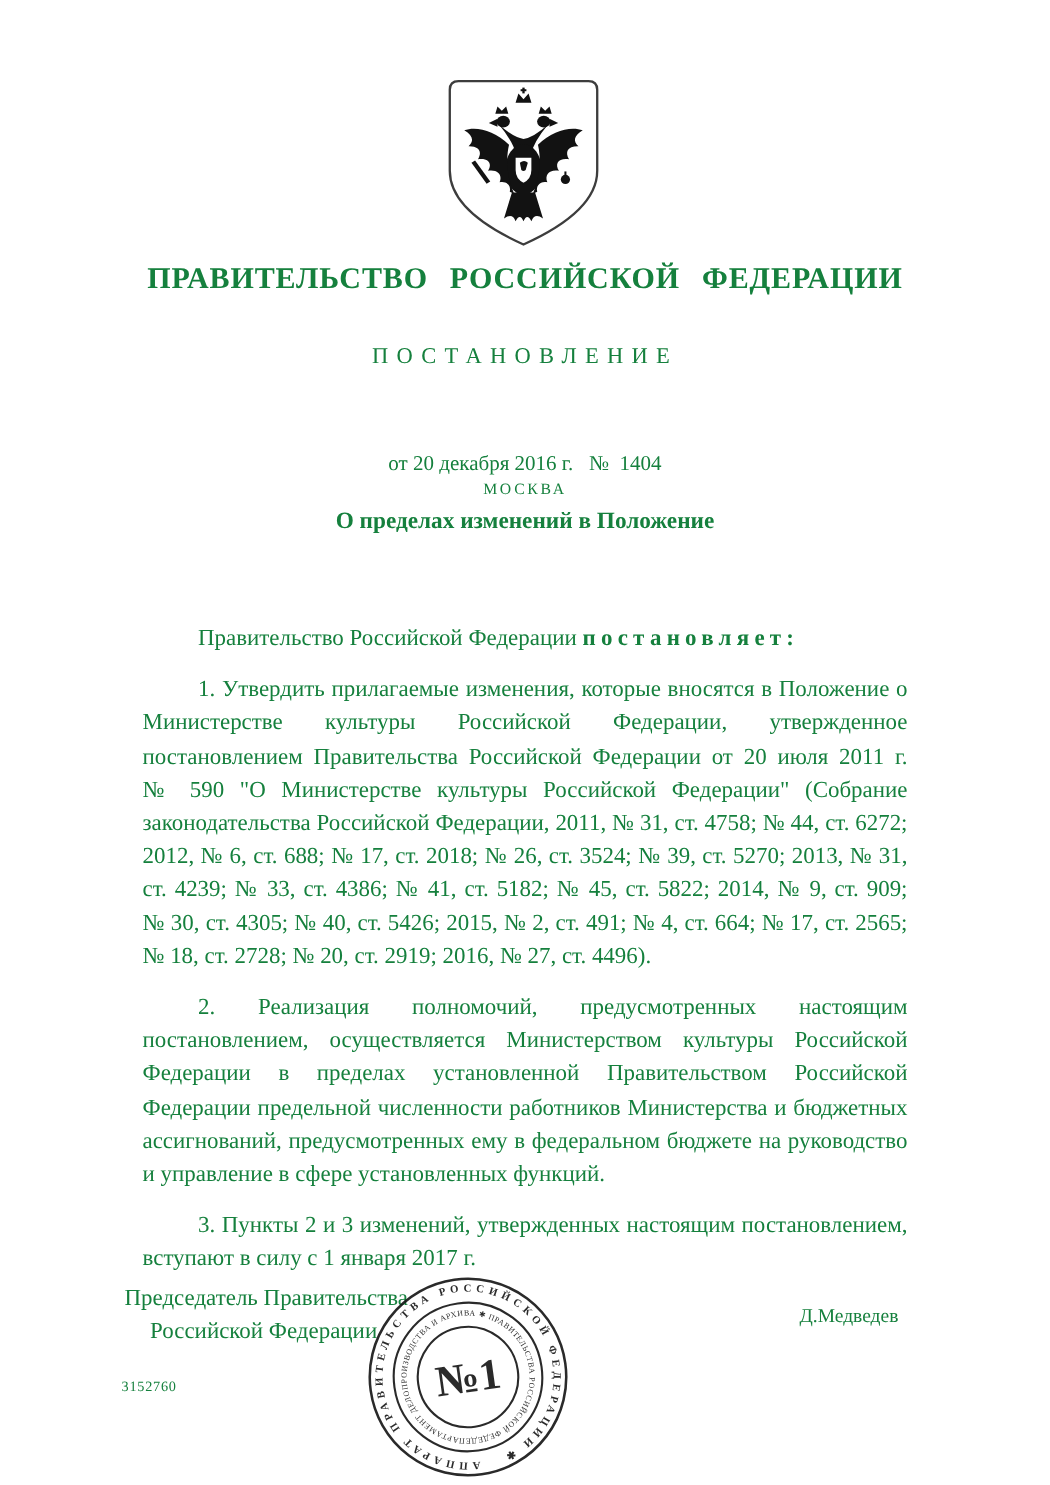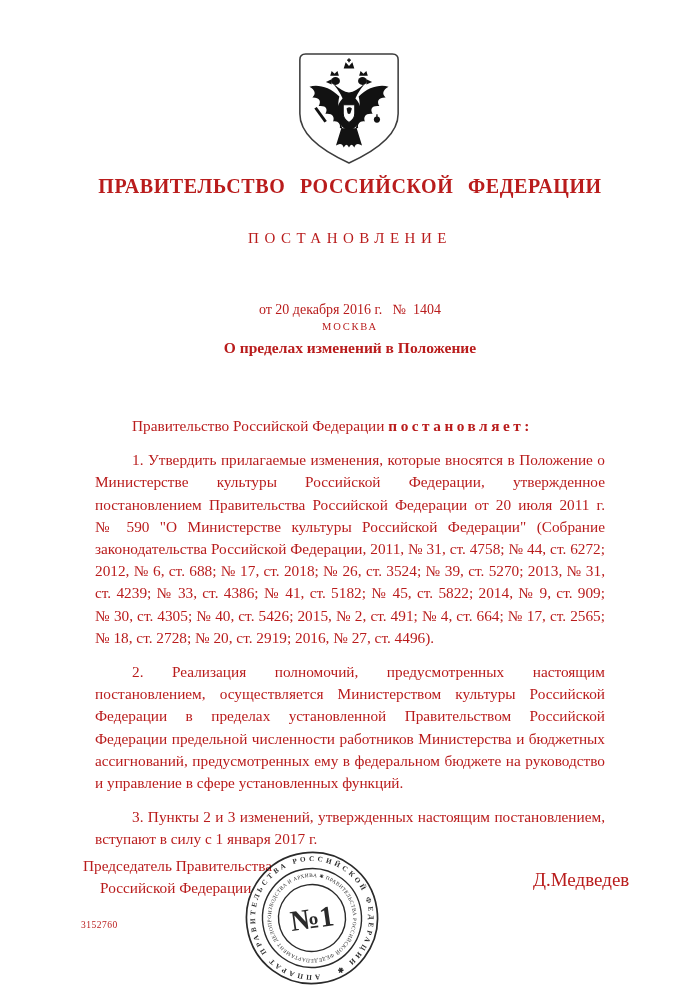--- a/index.html
+++ b/index.html
@@ -2,21 +2,21 @@
 <html lang="ru"><head>
 <meta charset="utf-8">
 <style>
   html, body { margin: 0; padding: 0; background: #ffffff; }
   .page {
     position: relative;
     width: 700px;
     height: 990px;
     background: #ffffff;
     font-family: "Liberation Serif", "DejaVu Serif", serif;
-    color: #b91c1c;
+    color: #15803d;
     overflow: hidden;
   }
   .centered { position: absolute; left: 0; right: 0; text-align: center; }
 
   .coat-of-arms { position: absolute; left: 296px; top: 52px; width: 106px; height: 114px; }
 
   .org-name {
     top: 175px;
     font-size: 20px;
     font-weight: bold;
@@ -64,21 +64,21 @@
     left: 83px;
     top: 855px;
     font-size: 15.3px;
     line-height: 21.5px;
   }
   .signature-line2 { padding-left: 17px; }
   .signature-name {
     position: absolute;
     left: 533px;
     top: 869px;
-    font-size: 19px;
+    font-size: 13px;
   }
 
   .stamp {
     position: absolute;
     left: 242px;
     top: 848px;
     width: 140px;
     height: 140px;
     opacity: 0.92;
     z-index: 5;

